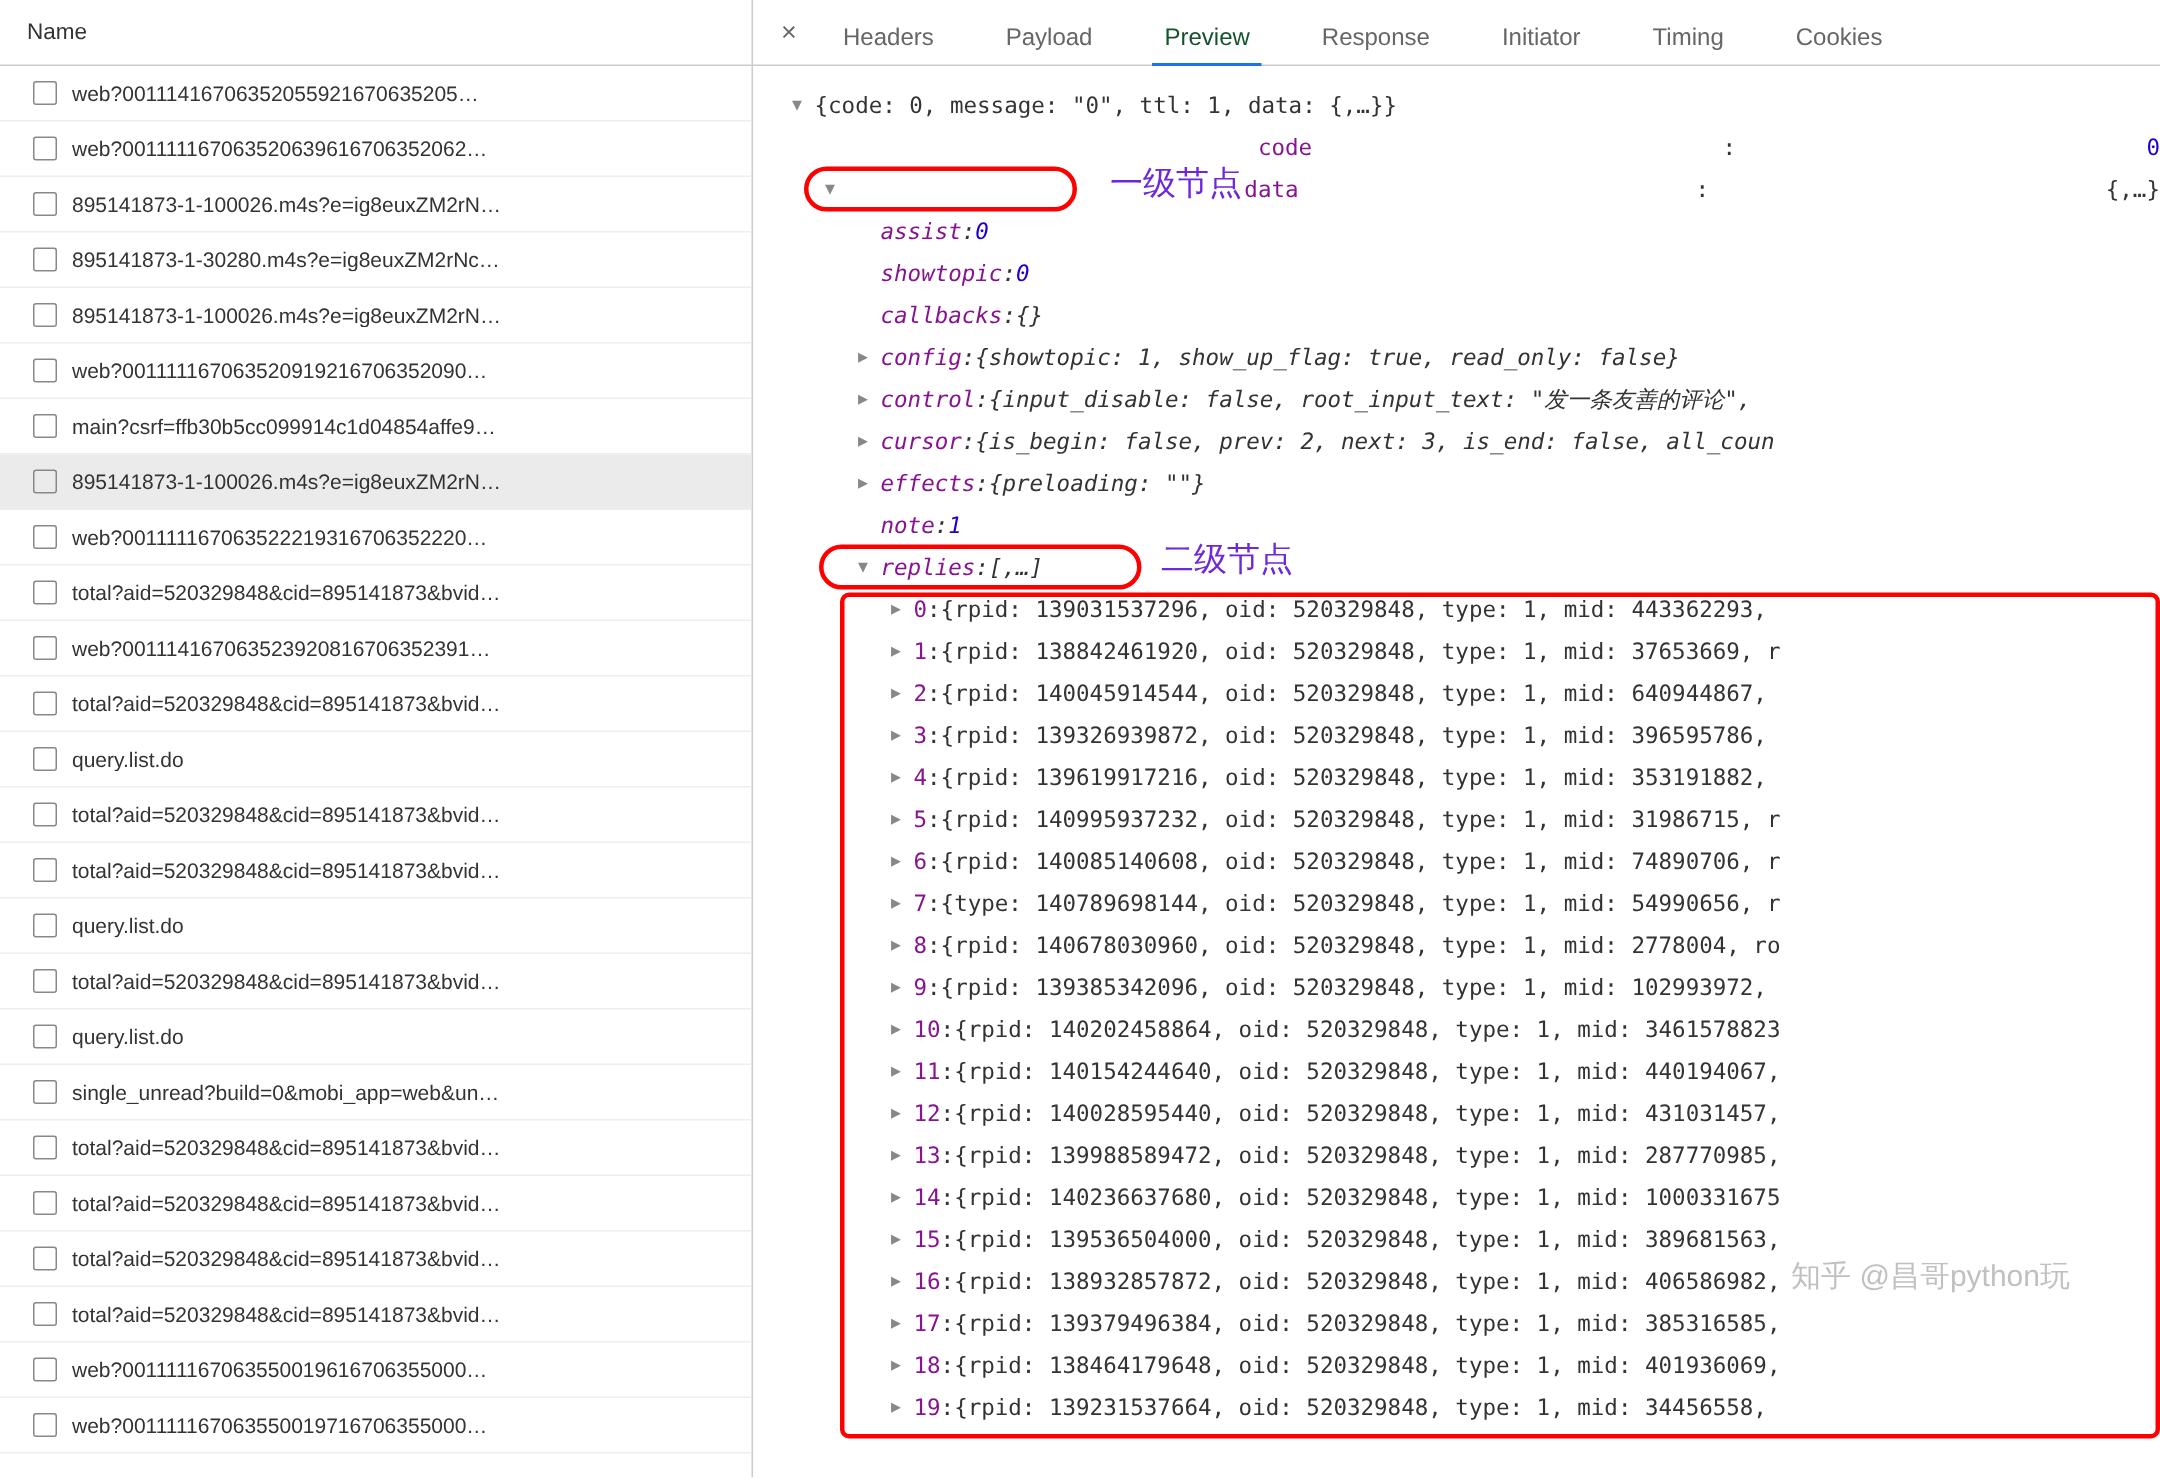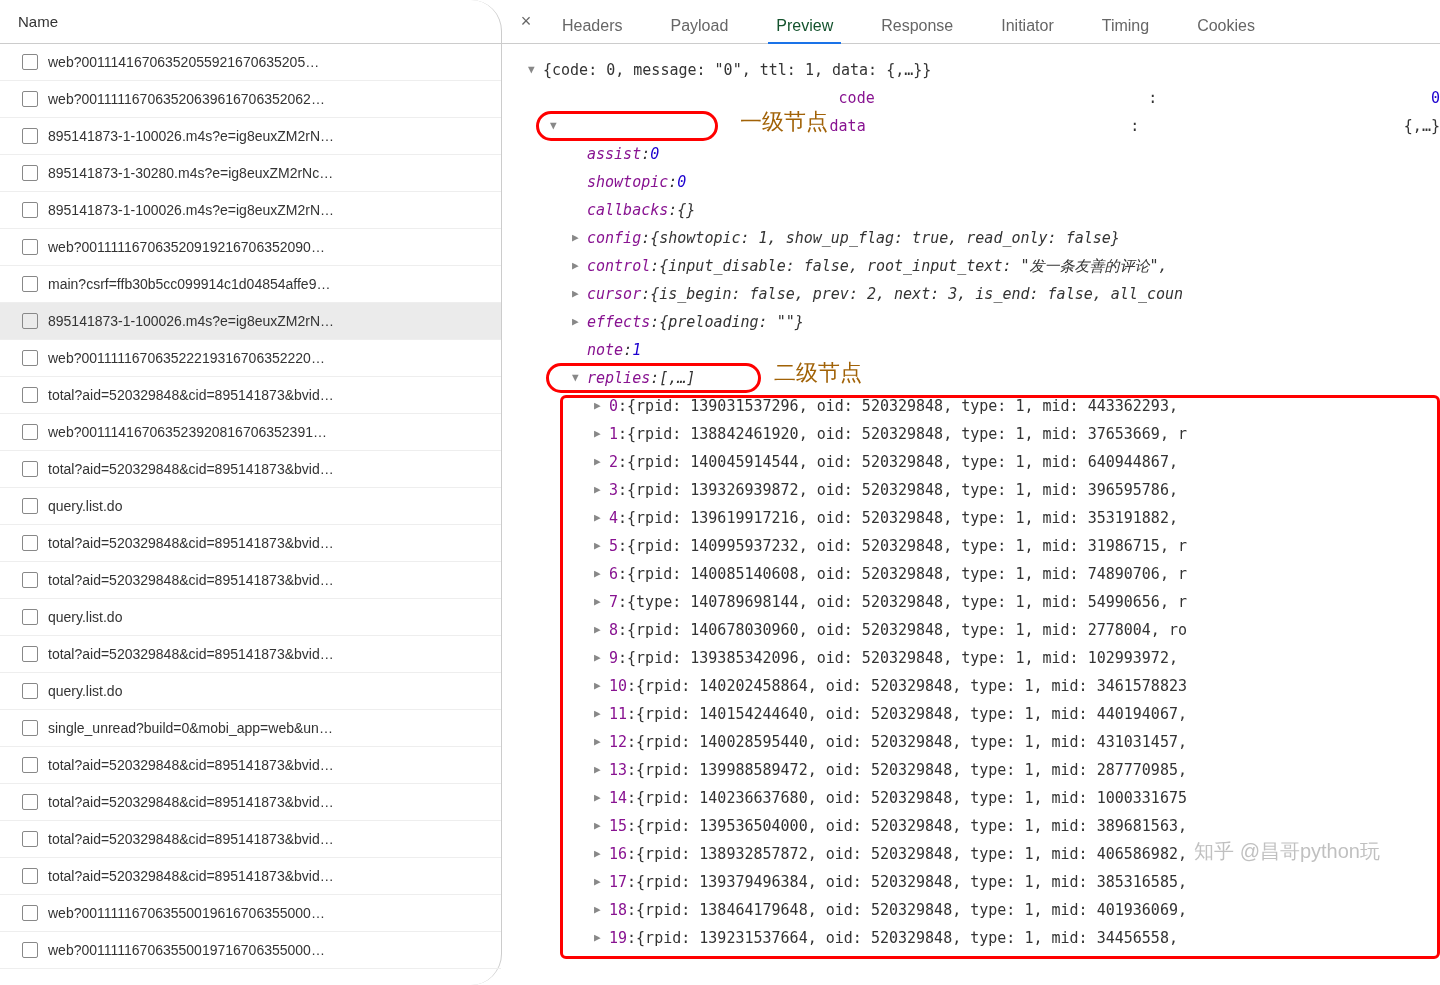--- a/index.html
+++ b/index.html
@@ -1,18 +1,18 @@
 <!DOCTYPE html>
 <html><head>
 <meta charset="utf-8">
 <style>
 * { margin:0; padding:0; box-sizing:border-box; }
 body { font-family: -apple-system, BlinkMacSystemFont, "Segoe UI", Helvetica, Arial, sans-serif; font-size:13px; color:#333; background:#fff; overflow:hidden; }
 .container { display:flex; width:1440px; height:985px; }
-.left-panel { width:502px; border-right:1px solid #ccc; display:flex; flex-direction:column;border-radius:31px; }
+.left-panel { width:502px; border-right:1px solid #ccc; display:flex; flex-direction:column; }
 .name-header { height:44px; line-height:44px; padding-left:18px; font-size:15px; color:#333; border-bottom:1px solid #ccc; }
 .request-list { flex:1; overflow-y:auto; }
 .request-row { display:flex; align-items:center; height:37px; padding:0 12px 0 22px; border-bottom:1px solid #eee; white-space:nowrap; overflow:hidden; text-overflow:ellipsis; font-size:14px; cursor:pointer; }
 .request-row.selected { background:#ebebeb; }
 .file-icon { width:16px; height:16px; border:1.5px solid #888; border-radius:2px; margin-right:10px; flex-shrink:0; position:relative; }
 .request-text { overflow:hidden; text-overflow:ellipsis; white-space:nowrap; }
 .right-panel { flex:1; display:flex; flex-direction:column; overflow:hidden; }
 .tab-bar { height:44px; display:flex; align-items:center; padding-left:14px; border-bottom:1px solid #ccc; font-size:16px; color:#666; }
 .close-btn { width:20px; text-align:center; font-size:18px; color:#666; margin-right:18px; cursor:pointer; }
 .tab { padding:4px 8px; margin-right:32px; height:44px; line-height:44px; cursor:pointer; }
@@ -23,21 +23,21 @@
 .arrow.down::before { content:"▼"; }
 .arrow.right::before { content:"▶"; }
 .arrow.none { visibility:hidden; }
 .k { color:#881391; }
 .v-num { color:#1c00cf; }
 .v-plain { color:#333; }
 .indent0 { padding-left:12px; }
 .indent1 { padding-left:34px;justify-content:space-between; }
 .indent2 { padding-left:56px;font-style:italic; }
 .indent3 { padding-left:78px; }
-.annotation { position:absolute; color:#a16207; font-family:"PingFang SC","Microsoft YaHei",sans-serif; font-size:22px; font-weight:500; }
+.annotation { position:absolute; color:#6d28d9; font-family:"PingFang SC","Microsoft YaHei",sans-serif; font-size:22px; font-weight:500; }
 .red-box { position:absolute; border:3px solid #ff0000; border-radius:22px; }
 .watermark { position:absolute; right:60px; bottom:120px; font-family:Liberation Sans, sans-serif; font-size:20px; color:rgba(140,140,140,0.55); pointer-events:none; }
 </style>
 </head>
 <body>
 
 <div class="container">
 
   <div class="left-panel">
     <div class="name-header">Name</div>

